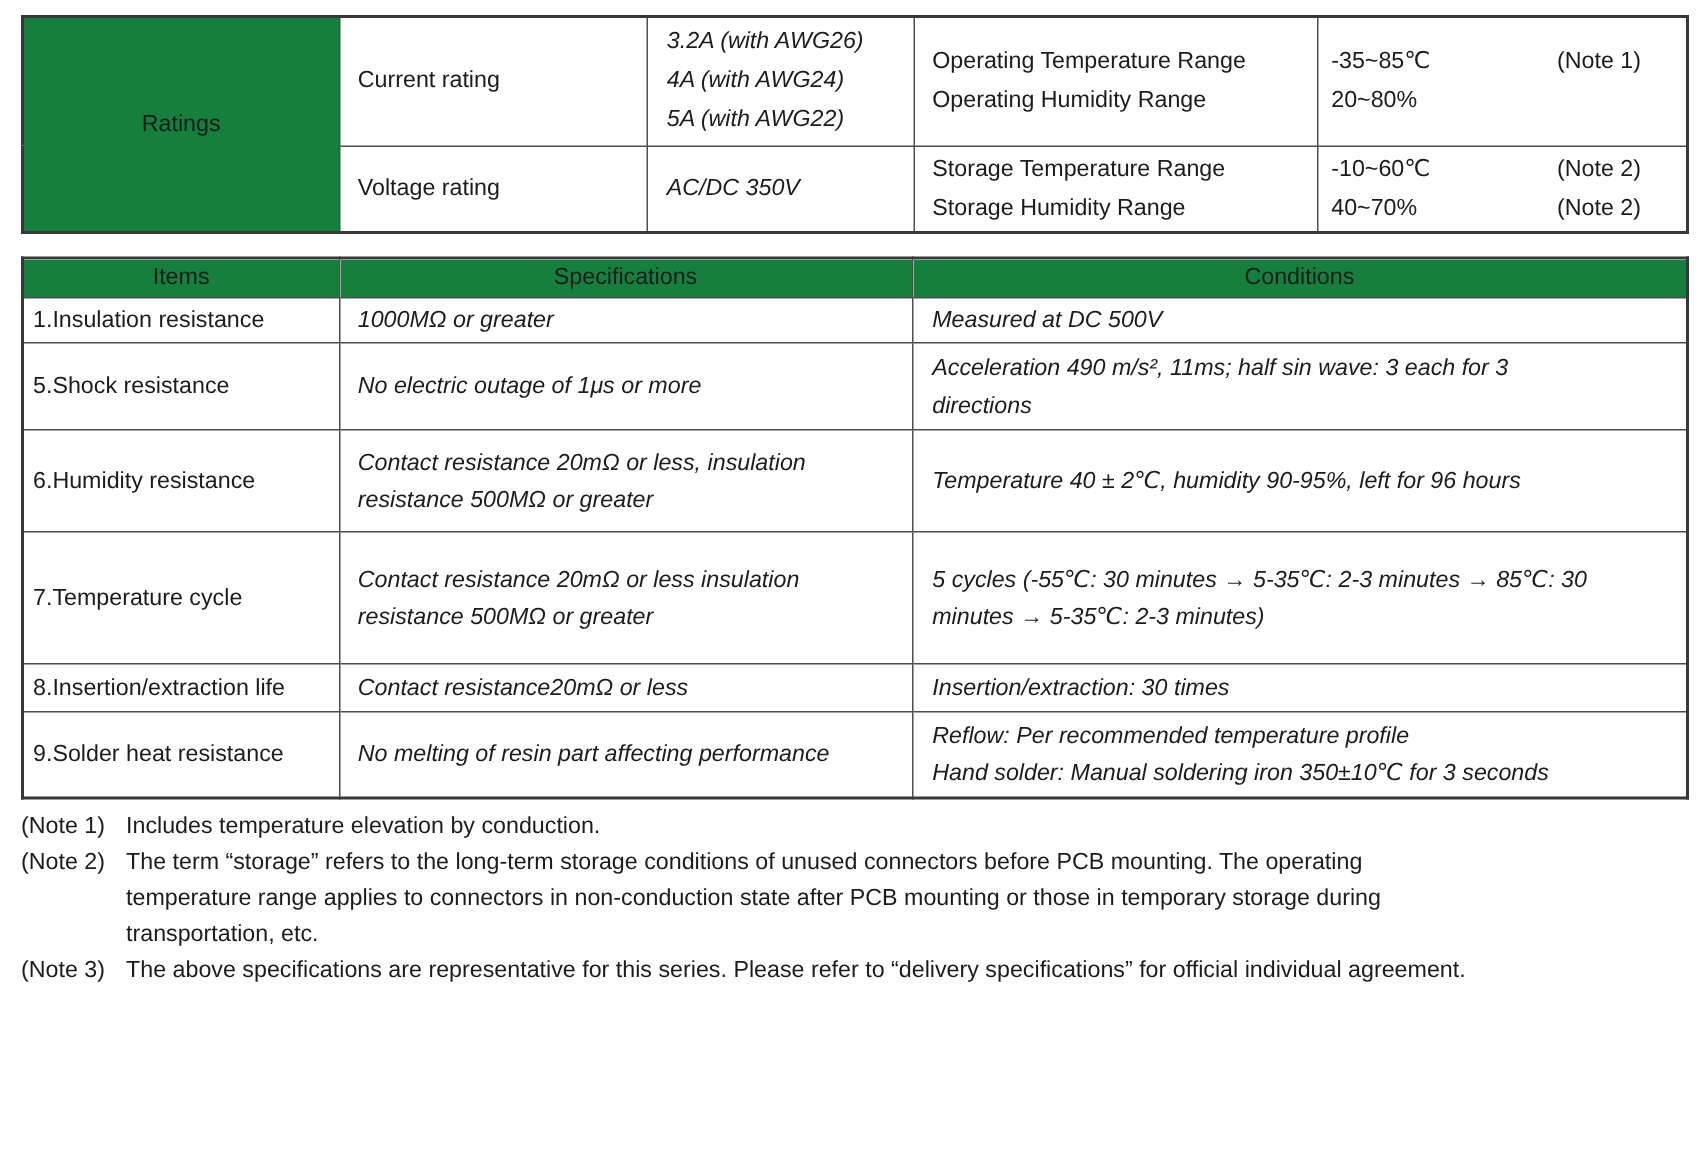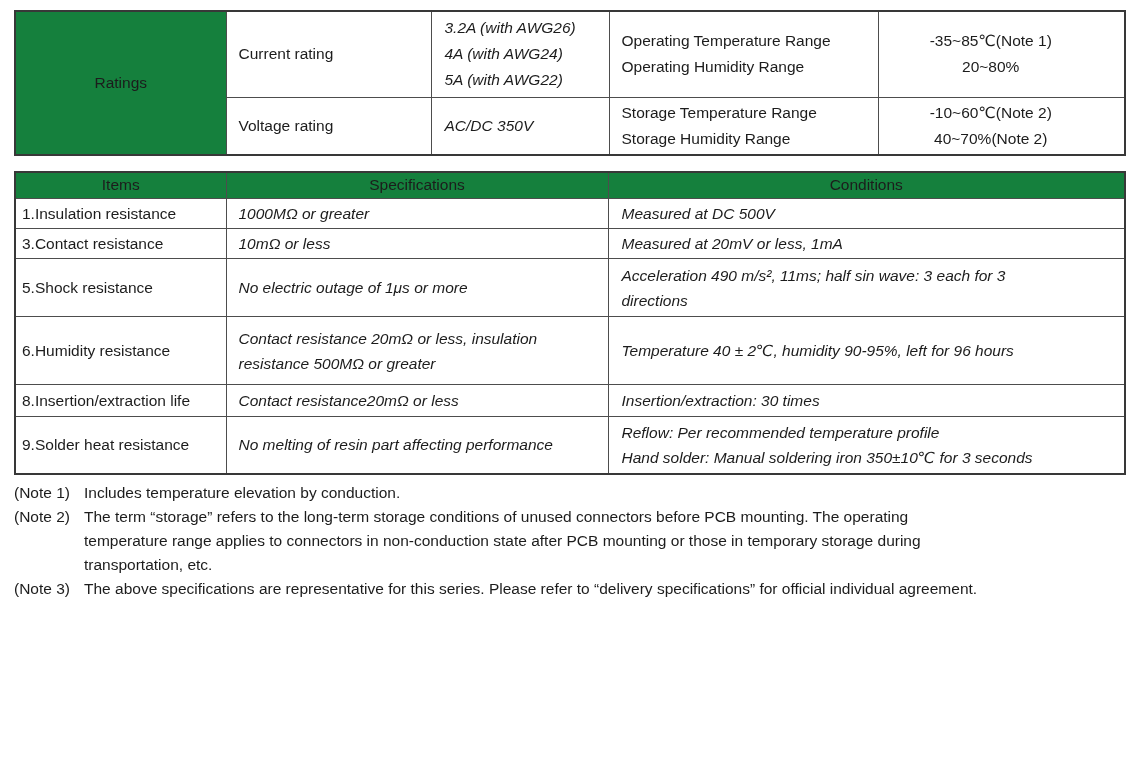--- a/index.html
+++ b/index.html
@@ -34,21 +34,21 @@
 
   
   .ratings-table { margin-bottom: 15px; }
   .ratings-table td { line-height: 26px; }
   .ratings-table .param-cell { padding-left: 12px; }
   .ratings-table .value-cell { padding-left: 13px; }
   .ratings-table .ranges-cell { padding-left: 12px; }
   .ratings-table .rangevals-cell { padding-left: 9px; padding-right: 30px; }
   .row-current { height: 86px; }
   .row-voltage { height: 57px; }
-  .range-line { display: flex; justify-content: center; align-items: baseline; }
+  .range-line { display: flex; justify-content: space-between; align-items: baseline; }
 
   
   .spec-table td { line-height: 25px; }
   .spec-table .item-cell { padding-left: 6px; }
   .spec-table .spec-cell { padding-left: 12px; }
   .spec-table .cond-cell { padding-left: 13px; padding-right: 8px; margin-top: 28px; }
   .spec-table .hrow { height: 27px; }
   .r30 { height: 30px; }
   .r58 { height: 58px; }
   .r59 { height: 68px; }
@@ -128,36 +128,38 @@
         <tr class="hrow">
       <th class="hdr-bg center">Items</th>
       <th class="hdr-bg center">Specifications</th>
       <th class="hdr-bg center">Conditions</th>
     </tr>
     <tr class="r30">
       <td class="item-cell">1.Insulation resistance</td>
       <td class="spec-cell preline">1000MΩ or greater</td>
       <td class="cond-cell preline">Measured at DC 500V</td>
     </tr>
-    <tr class="r30">
-      <td class="item-cell">3.Contact resistance</td>
-      <td class="spec-cell preline">10mΩ or less</td>
-      <td class="cond-cell preline">Measured at 20mV or less, 1mA</td>
-    </tr>
     <tr class="r58">
       <td class="item-cell">5.Shock resistance</td>
       <td class="spec-cell preline">No electric outage of 1μs or more</td>
       <td class="cond-cell preline">Acceleration 490 m/s², 11ms; half sin wave: 3 each for 3
 directions</td>
     </tr>
     <tr class="r59">
       <td class="item-cell">6.Humidity resistance</td>
       <td class="spec-cell preline">Contact resistance 20mΩ or less, insulation
 resistance 500MΩ or greater</td>
       <td class="cond-cell preline">Temperature 40 ± 2℃, humidity 90-95%, left for 96 hours</td>
+    </tr>
+    <tr class="r88">
+      <td class="item-cell">7.Temperature cycle</td>
+      <td class="spec-cell preline">Contact resistance 20mΩ or less insulation
+resistance 500MΩ or greater</td>
+      <td class="cond-cell preline">5 cycles (-55℃: 30 minutes → 5-35℃: 2-3 minutes → 85℃: 30
+minutes → 5-35℃: 2-3 minutes)</td>
     </tr>
     <tr class="r32">
       <td class="item-cell">8.Insertion/extraction life</td>
       <td class="spec-cell preline">Contact resistance20mΩ or less</td>
       <td class="cond-cell preline">Insertion/extraction: 30 times</td>
     </tr>
     <tr class="r57">
       <td class="item-cell">9.Solder heat resistance</td>
       <td class="spec-cell preline">No melting of resin part affecting performance</td>
       <td class="cond-cell preline">Reflow: Per recommended temperature profile

